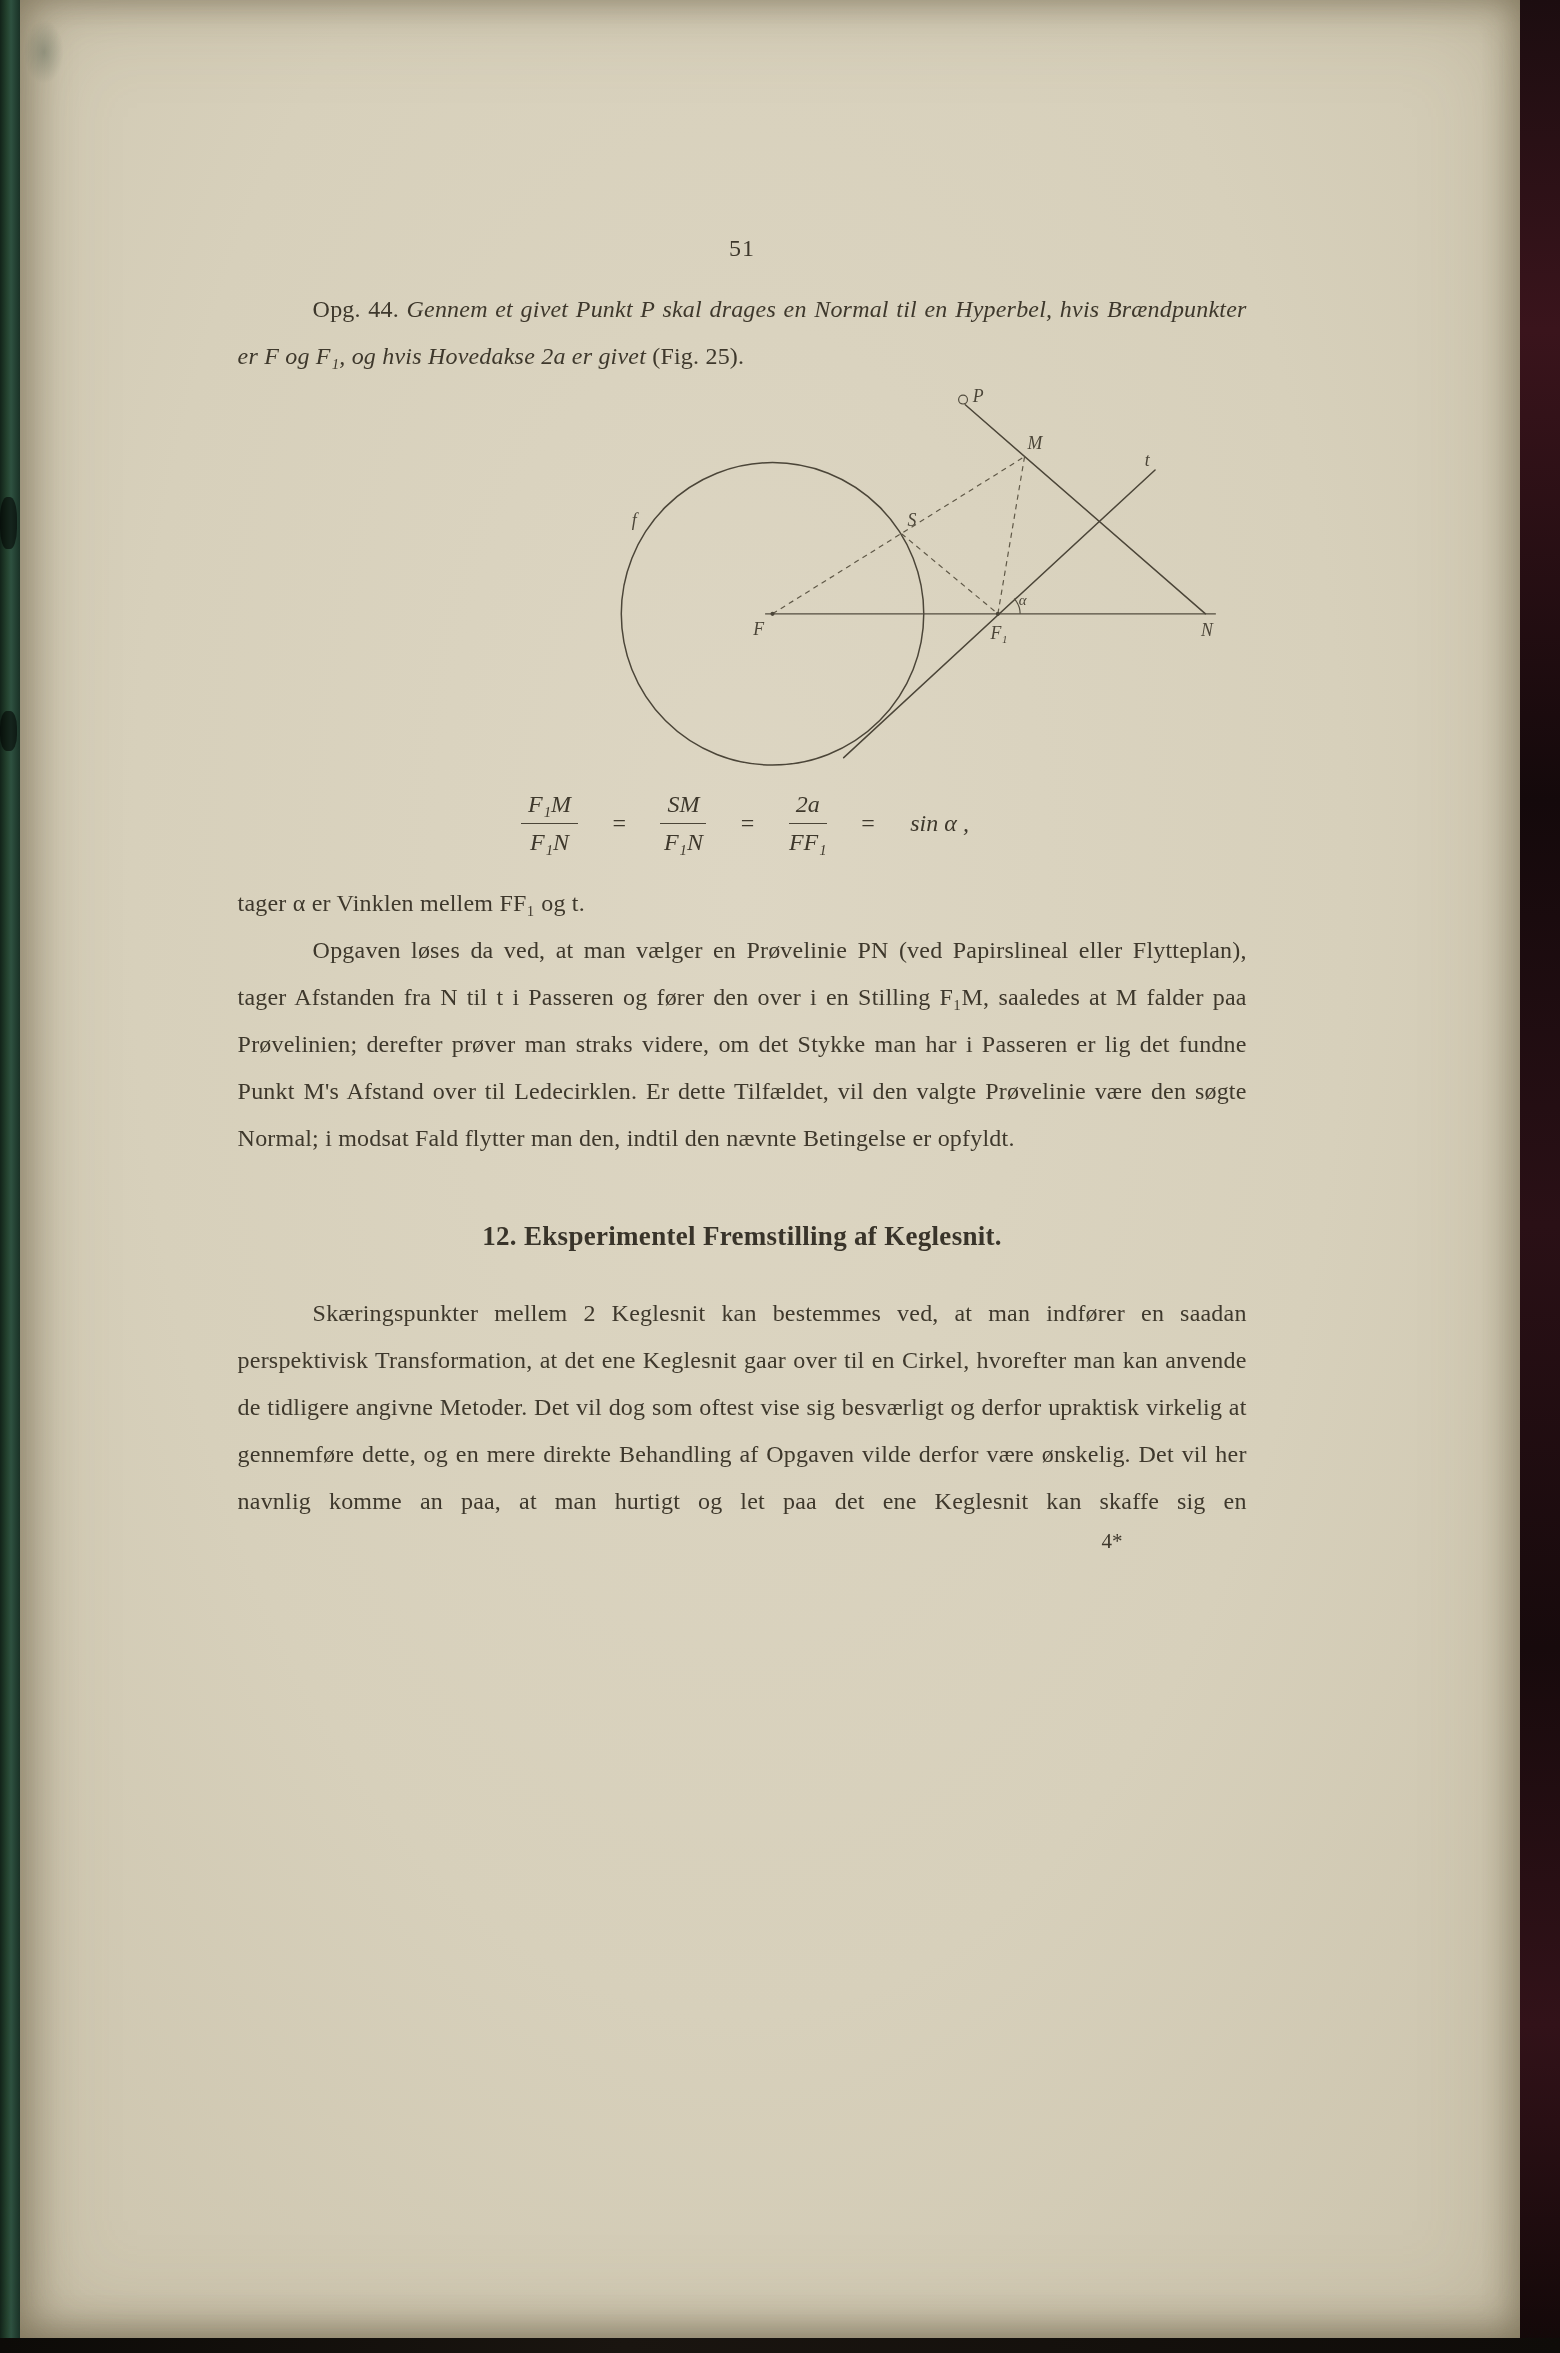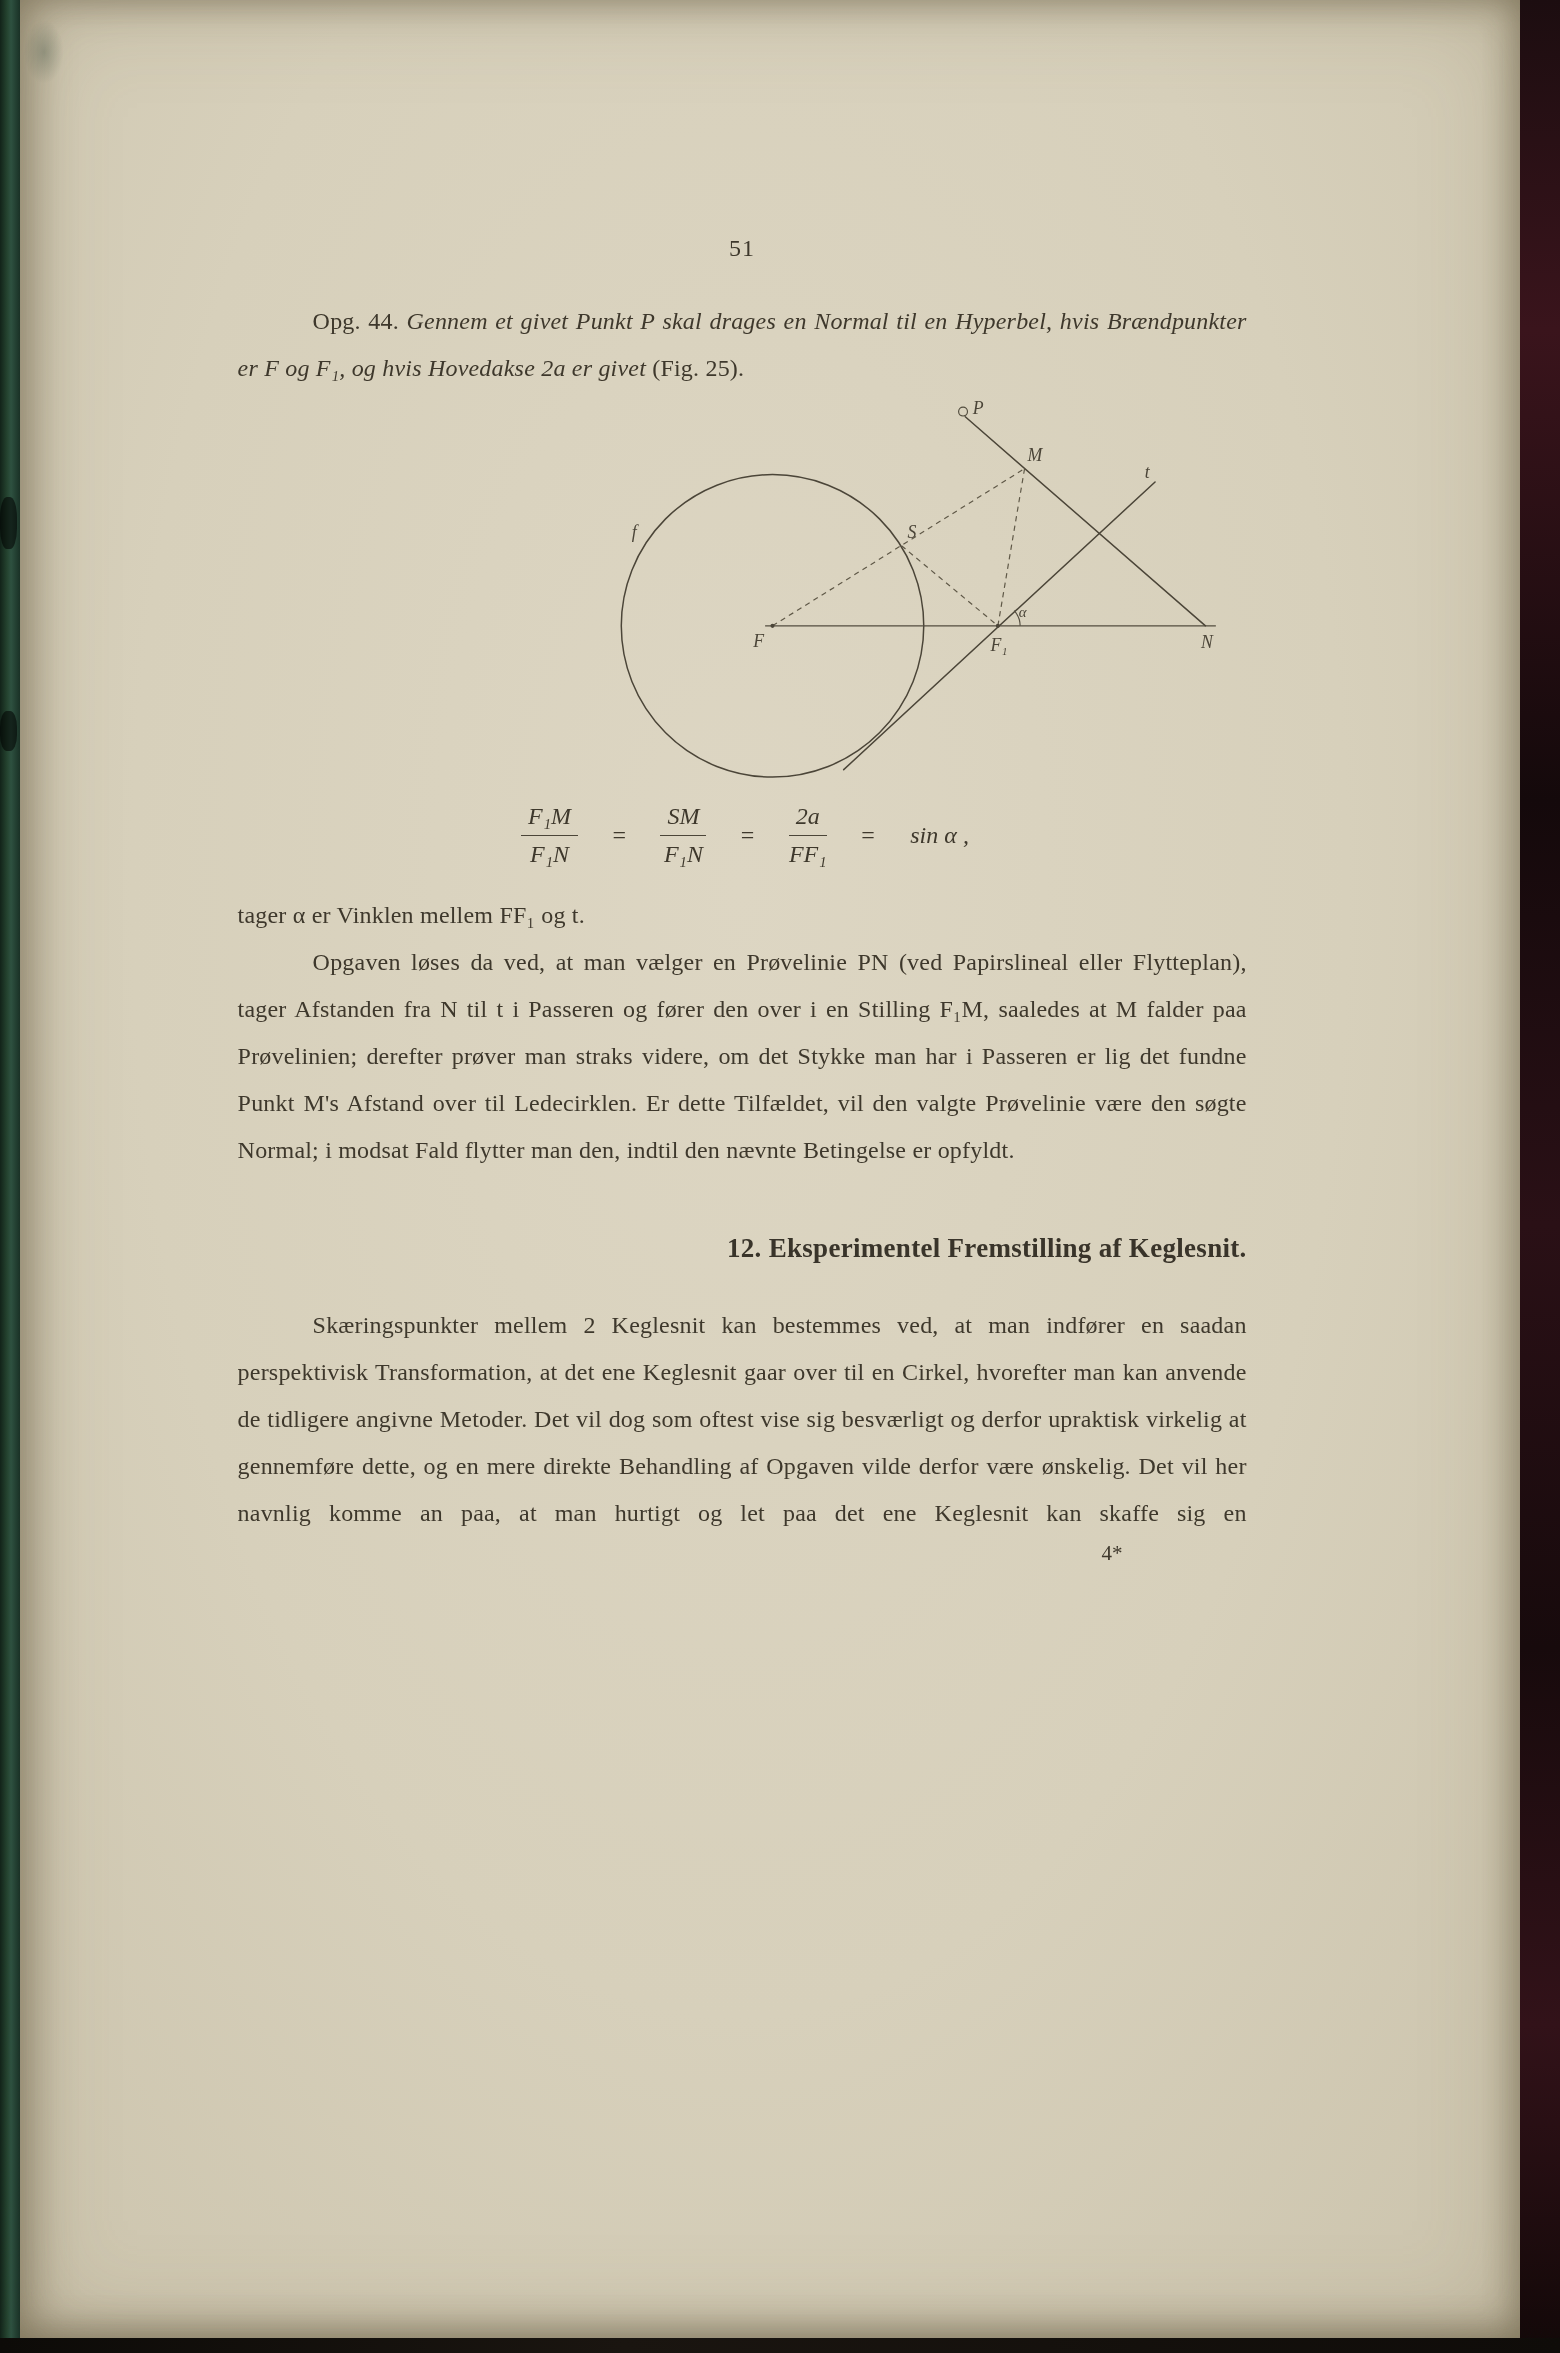--- a/index.html
+++ b/index.html
@@ -45,21 +45,21 @@
     position: absolute; left: 4.6px; top: 19.6px; width: 40px; height: 64px;
     background: radial-gradient(ellipse, rgba(72, 88, 72, 0.35), transparent 70%);
   }
 
   .content {
     position: absolute; left: 218px; top: 0; width: 1009px;
     color: #3e382c;
   }
 
   .pagenum {
-    text-align: center; padding-top: 235px; margin-bottom: 36px;
+    text-align: center; padding-top: 235px; margin-bottom: 24px;
     font-size: 24px; letter-spacing: 1.2px; color: #3e382c;
   }
 
   p { margin: 0; }
   .body, .problem {
     font-size: 24px; line-height: 47px; text-align: justify;
     letter-spacing: 0.2px; color: #3e382c;
   }
   .indent { text-indent: 75px; }
   .problem { text-indent: 75px; }
@@ -91,21 +91,21 @@
     gap: 24px;
   }
   .frac { display: inline-flex; flex-direction: column; align-items: center; margin: 0 5.8px; }
   .frac .num { padding: 0 7px 4.6px; border-bottom: 1.7px solid #4b4538; }
   .frac .den { padding-top: 4.6px; }
   .eq { margin: 0 4.6px; font-style: normal; }
   .result { margin-left: 7px; }
 
   .heading {
     font-size: 27px; line-height: 34px; font-weight: 700;
-    text-align: right; margin: 57px 0 37px; color: #39342a;
+    text-align: center; margin: 57px 0 37px; color: #39342a;
     letter-spacing: 0.3px;
   }
 
   .sig {
     text-align: right; padding-right: 124px; margin-top: 4.6px;
     font-size: 21px; color: #3e382c;
   }
 </style>
 </head>
 <body>

